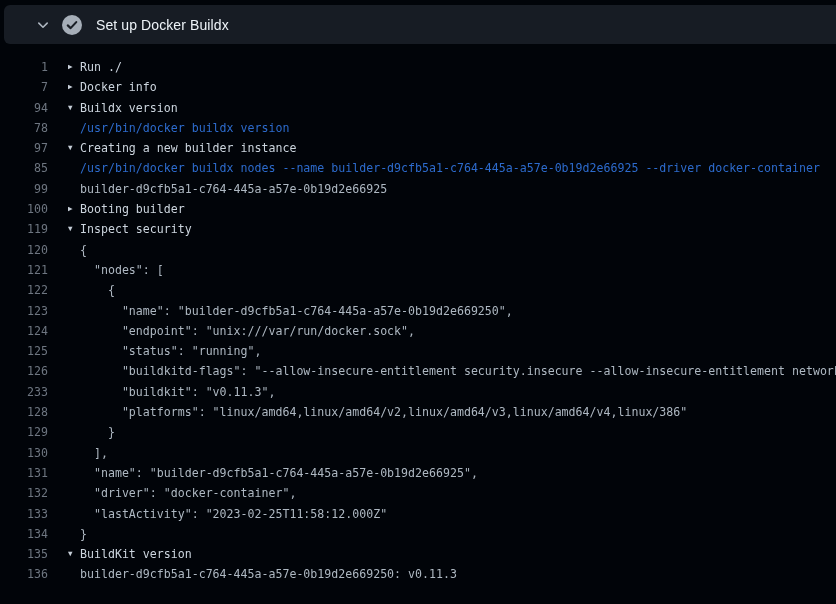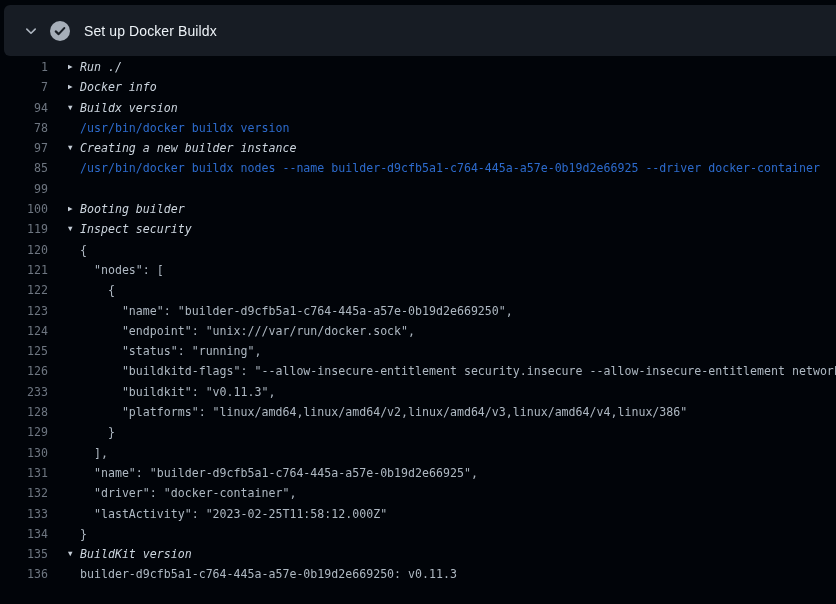--- a/index.html
+++ b/index.html
@@ -18,26 +18,26 @@
   * { margin: 0; padding: 0; box-sizing: border-box; }
   html, body { width: 836px; height: 604px; overflow: hidden; }
   body {
     background: var(--page-bg);
     font-family: "DejaVu Sans Mono", "Liberation Mono", monospace;
     position: relative;
   }
   .step-header {
     position: absolute;
     top: 5px; left: 4px; right: 0;
-    height: 51px;
+    height: 39px;
     background: var(--header-bg);
     border-radius: 6px 0 0 6px;
     display: flex;
     align-items: center;
-    padding-left: 20px;
+    padding-left: 32px;
     cursor: pointer;
   }
   .step-header .chev { width: 14px; height: 14px; display: inline-flex; flex: none; }
   .step-header .check { width: 20px; height: 20px; display: inline-flex; flex: none; margin-left: 12px; }
   .step-title {
     margin-left: 14px;
     font-family: "Liberation Sans", "DejaVu Sans", sans-serif;
     font-size: 14px;
     color: var(--header-title);
     letter-spacing: 0.1px;
@@ -60,21 +60,21 @@
   .row .arrow {
     flex: none;
     width: 12px;
     margin-left: 20px;
     font-size: 7.5px;
     line-height: 20.3px;
     color: var(--arrow);
   }
   .row .text { flex: none; white-space: pre; }
   .row.group { cursor: pointer; }
-  .row.group .text { color: var(--group-title); font-style: italic; }
+  .row.group .text { color: var(--group-title); }
   .row.command .text { color: var(--command-text); }
   .row.output .text { color: var(--output-text); }
 </style>
 </head>
 <body>
 
 <div>
 
   <header class="step-header">
     <span class="chev">
@@ -91,21 +91,21 @@
     <span class="step-title">Set up Docker Buildx</span>
   </header>
 
   <div class="log">
       <div class="row group-closed group"><span class="num">1</span><span class="arrow">▶</span><span class="text">Run ./</span></div>
       <div class="row group-closed group"><span class="num">7</span><span class="arrow">▶</span><span class="text">Docker info</span></div>
       <div class="row group-open group"><span class="num">94</span><span class="arrow">▼</span><span class="text">Buildx version</span></div>
       <div class="row command"><span class="num">78</span><span class="arrow"></span><span class="text">/usr/bin/docker buildx version</span></div>
       <div class="row group-open group"><span class="num">97</span><span class="arrow">▼</span><span class="text">Creating a new builder instance</span></div>
       <div class="row command"><span class="num">85</span><span class="arrow"></span><span class="text">/usr/bin/docker buildx nodes --name builder-d9cfb5a1-c764-445a-a57e-0b19d2e66925 --driver docker-container</span></div>
-      <div class="row output"><span class="num">99</span><span class="arrow"></span></div>
+      <div class="row output"><span class="num">99</span><span class="arrow"></span><span class="text">builder-d9cfb5a1-c764-445a-a57e-0b19d2e66925</span></div>
       <div class="row group-closed group"><span class="num">100</span><span class="arrow">▶</span><span class="text">Booting builder</span></div>
       <div class="row group-open group"><span class="num">119</span><span class="arrow">▼</span><span class="text">Inspect security</span></div>
       <div class="row output"><span class="num">120</span><span class="arrow"></span><span class="text">{</span></div>
       <div class="row output"><span class="num">121</span><span class="arrow"></span><span class="text">  "nodes": [</span></div>
       <div class="row output"><span class="num">122</span><span class="arrow"></span><span class="text">    {</span></div>
       <div class="row output"><span class="num">123</span><span class="arrow"></span><span class="text">      "name": "builder-d9cfb5a1-c764-445a-a57e-0b19d2e669250",</span></div>
       <div class="row output"><span class="num">124</span><span class="arrow"></span><span class="text">      "endpoint": "unix:///var/run/docker.sock",</span></div>
       <div class="row output"><span class="num">125</span><span class="arrow"></span><span class="text">      "status": "running",</span></div>
       <div class="row output"><span class="num">126</span><span class="arrow"></span><span class="text">      "buildkitd-flags": "--allow-insecure-entitlement security.insecure --allow-insecure-entitlement network</span></div>
       <div class="row output"><span class="num">233</span><span class="arrow"></span><span class="text">      "buildkit": "v0.11.3",</span></div>

